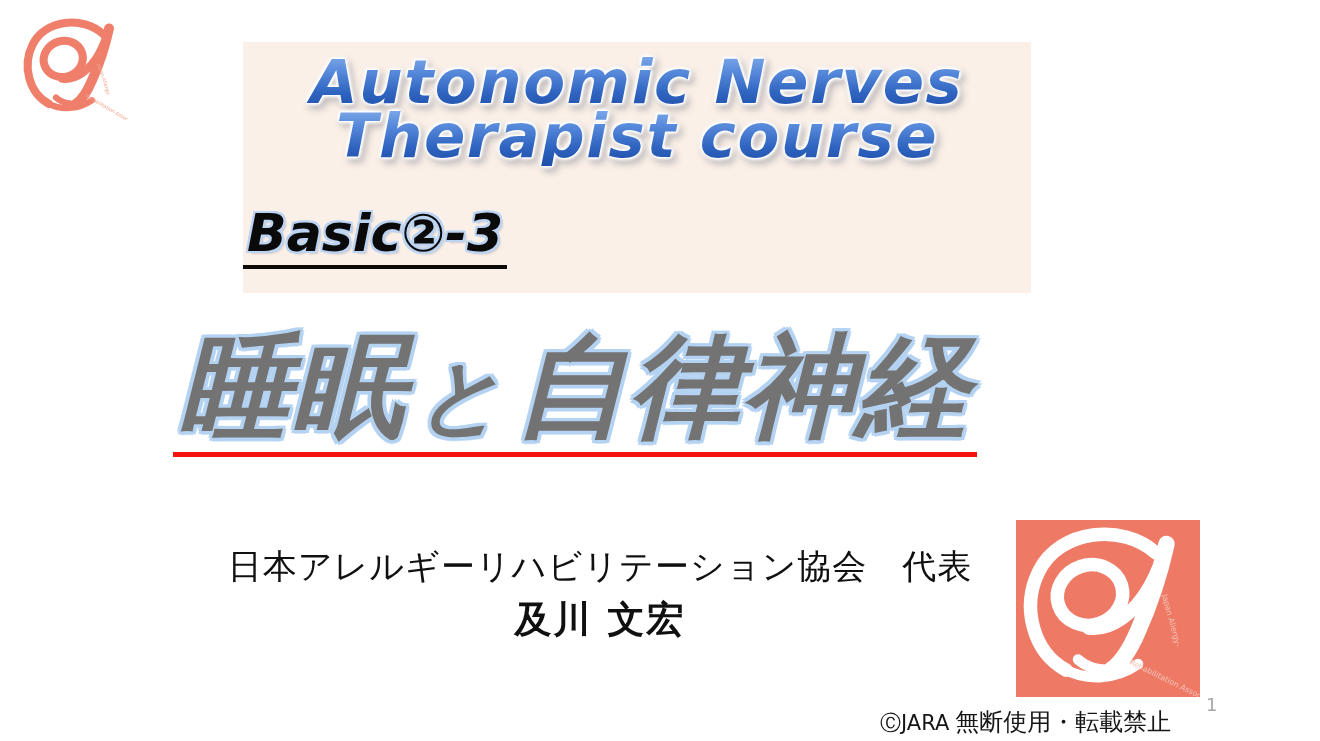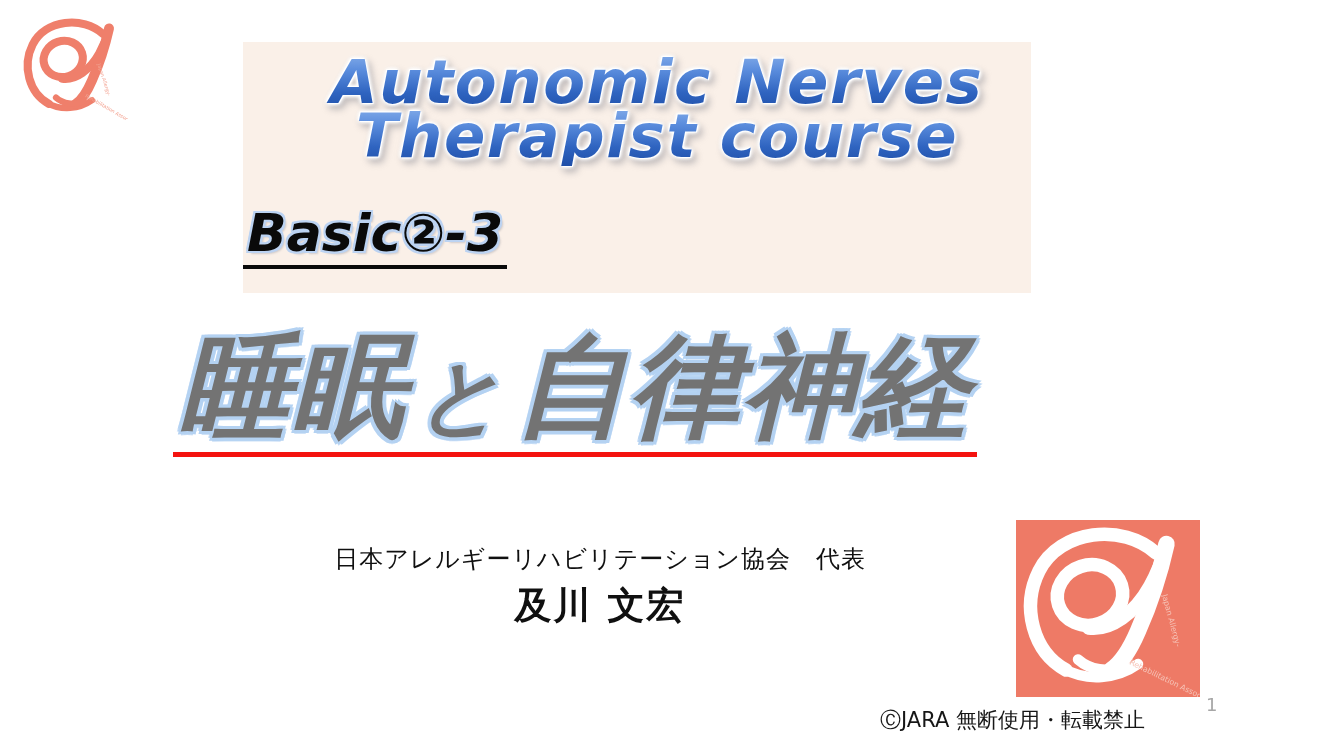--- a/index.html
+++ b/index.html
@@ -41,21 +41,20 @@
 
   
   #english-title {
     position: absolute;
     left: 243px;
     top: 52px;
     width: 788px;
     text-align: center;
     line-height: 0.98;
     pointer-events: none;
-    margin-left: 20px;
   }
   .en-line {
     display: block;
     font-family: "DejaVu Sans", sans-serif;
     font-weight: bold;
     font-style: italic;
     font-size: 61px;
     letter-spacing: 1.5px;
     background: linear-gradient(180deg, #86aeea 0%, #5b8ddd 30%, #2f64c0 68%, #1f4fa8 100%);
     -webkit-background-clip: text;
@@ -126,21 +125,21 @@
     position: absolute;
     left: 150px;
     top: 542px;
     width: 900px;
     text-align: center;
     color: #101010;
   }
   .presenter-line {
     display: block;
     font-family: "DejaVu Sans", sans-serif;
-    font-size: 24px;
+    font-size: 34px;
     letter-spacing: 1px;
     line-height: 1.42;
     white-space: pre;
   }
   .presenter-line.name {
     font-weight: bold;
     font-size: 37px;
     letter-spacing: 2px;
     margin-top: 4px;
   }
@@ -161,21 +160,22 @@
     position: absolute;
     left: 880px;
     top: 706px;
     font-family: "DejaVu Sans", sans-serif;
     font-size: 21px;
     color: #161616;
     white-space: pre;
     letter-spacing: 0px;
   }
   #copyright .cr-small {
-    font-size: 21px;
+    font-size: 24px;
+    font-family: Liberation Serif, serif;
   }
 
   
   #page-number {
     position: absolute;
     left: 1206px;
     top: 694px;
     font-family: "DejaVu Sans", sans-serif;
     font-size: 18px;
     color: #a6a6a6;

